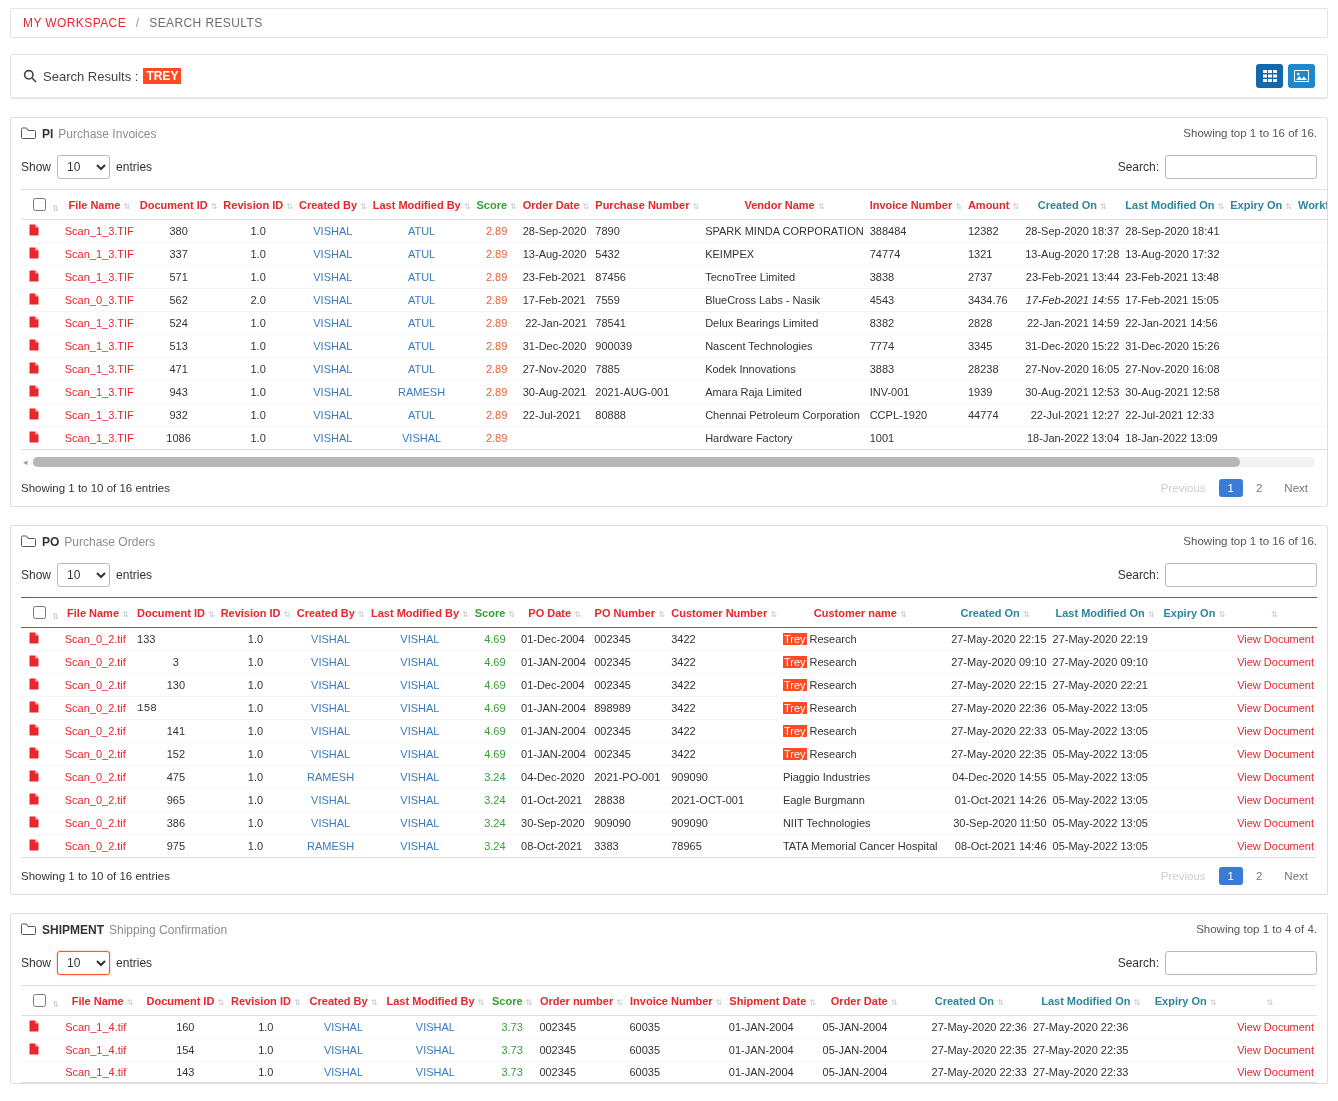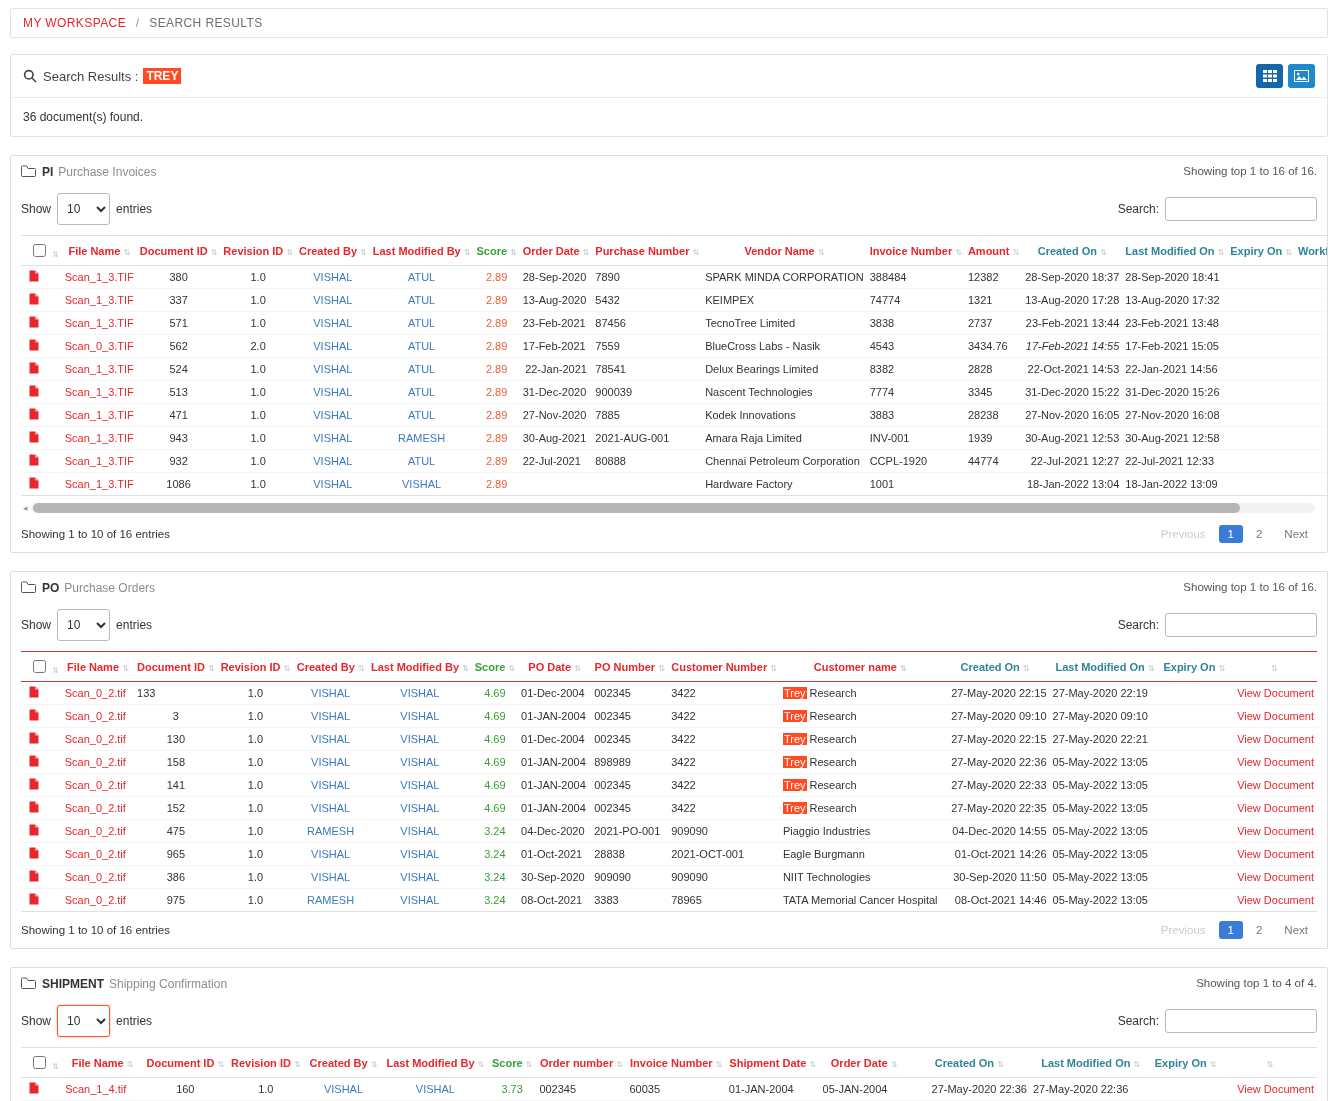--- a/index.html
+++ b/index.html
@@ -27,21 +27,21 @@
 
   
   .panel{border:1px solid #ddd;border-radius:2px;margin-top:18px;background:#fff}
   .panel-head{display:flex;align-items:flex-start;padding:9px 10px 4px 10px;font-size:12px}
   .panel-head .ico{display:inline-flex;margin-right:6px}
   .code{font-weight:bold;color:#333}
   .muted{color:#8d8d8d;margin-left:5px}
   .showing{margin-left:auto;color:#555;font-size:11.5px}
 
   .controls{display:flex;align-items:center;padding:10px 10px;font-size:12px;color:#333}
-  .controls select{height:32px;border:1px solid #b9b9b9;border-radius:3px;margin:0 6px;padding:2px 12px 2px 5px;font-size:12px;color:#333;background:#fff}
+  .controls select{height:24px;border:1px solid #b9b9b9;border-radius:3px;margin:0 6px;padding:2px 12px 2px 5px;font-size:12px;color:#333;background:#fff}
   .controls select.focus-red{border:1px solid #ff5722;box-shadow:0 0 2px rgba(255,87,34,.6)}
   .spacer{flex:1}
   .controls label{margin-right:6px}
   .tbl-search{height:24px;width:152px;border:1px solid #b9b9b9;border-radius:3px;padding:2px 6px}
 
   .tbl-wrap{padding:0 10px;overflow:hidden}
   table{border-collapse:collapse;font-size:11px;width:100%}
   th{font-weight:bold;padding:5px 3px;border-top:1px solid #e0e0e0;border-bottom:1px solid #e0e0e0;white-space:nowrap;overflow:hidden;text-align:center;font-size:11px}
   table.red-head th{border-top:1px solid #c43a3a;border-bottom:1px solid #c43a3a}
   td{padding:4px 3px;white-space:nowrap;overflow:hidden;color:#333}
@@ -108,21 +108,20 @@
         </button>
         <button class="icon-btn btn-img">
           <svg width="15" height="12" viewBox="0 0 15 12">
               <rect x="0.5" y="0.5" width="14" height="11" fill="none" stroke="#fff"></rect>
               <circle cx="4.2" cy="4" r="1.3" fill="#fff"></circle>
               <path d="M2 10l3.2-4 2.6 3 2-2.4L13 10z" fill="#fff"></path>
             </svg>
         </button>
       </div>
     </div>
-    <div class="results-count">36 document(s) found.</div>
   </section>
 
   <section class="panel">
     <div class="panel-head">
       <span class="ico">
         <svg width="15" height="12" viewBox="0 0 15 12" fill="none" stroke="#555" stroke-width="1">
             <path d="M.5 2.5v8a1 1 0 0 0 1 1h12a1 1 0 0 0 1-1v-6a1 1 0 0 0-1-1H7L5.5 1h-4a1 1 0 0 0-1 1.5z"></path>
           </svg>
       </span>
       <span class="code">PI</span>
@@ -253,21 +252,21 @@
               <td class="" style="text-align: center;">524</td>
               <td class="" style="text-align: center;">1.0</td>
               <td class="usr" style="text-align: center;">VISHAL</td>
               <td class="usr" style="text-align: center;">ATUL</td>
               <td class="score-r" style="text-align: center;">2.89</td>
               <td class="" style="text-align: center;">22-Jan-2021</td>
               <td class="" style="text-align: left;">78541</td>
               <td class="" style="text-align: left;">Delux Bearings Limited</td>
               <td class="" style="text-align: left;">8382</td>
               <td class="" style="text-align: left;">2828</td>
-              <td class="" style="text-align: right;">22-Oct-2021 14:53</td>
+              <td class="" style="text-align: right;">22-Jan-2021 14:59</td>
               <td class="" style="text-align: left;">22-Jan-2021 14:56</td>
               <td class="" style="text-align: center;"></td>
               <td class="st-blue" style="text-align: right;">Ready</td>
             </tr>
             <tr>
               <td class="c0"><svg width="10" height="12" viewBox="0 0 10 12">
                   <path d="M1 .5h5.2L9.5 3.6V11a.5.5 0 0 1-.5.5H1a.5.5 0 0 1-.5-.5V1A.5.5 0 0 1 1 .5z" fill="#e8262c"></path>
                   <path d="M6.2.5l3.3 3.1H6.2z" fill="#f7b1ab"></path>
                 </svg></td>
               <td class="lnk-red" style="text-align: left;">Scan_1_3.TIF</td>
@@ -490,21 +489,21 @@
               <td class="" style="text-align: left;">27-May-2020 22:21</td>
               <td class="" style="text-align: center;"></td>
               <td class="lnk-red" style="text-align: right;">View Document</td>
             </tr>
             <tr>
               <td class="c0"><svg width="10" height="12" viewBox="0 0 10 12">
                   <path d="M1 .5h5.2L9.5 3.6V11a.5.5 0 0 1-.5.5H1a.5.5 0 0 1-.5-.5V1A.5.5 0 0 1 1 .5z" fill="#e8262c"></path>
                   <path d="M6.2.5l3.3 3.1H6.2z" fill="#f7b1ab"></path>
                 </svg></td>
               <td class="lnk-red" style="text-align: left;">Scan_0_2.tif</td>
-              <td class="" style="text-align: center;">158</td>
+              <td class="" style=" font-family: Liberation Mono, monospace;">158</td>
               <td class="" style="text-align: center;">1.0</td>
               <td class="usr" style="text-align: center;">VISHAL</td>
               <td class="usr" style="text-align: center;">VISHAL</td>
               <td class="score-g" style="text-align: center;">4.69</td>
               <td class="" style="text-align: left;">01-JAN-2004</td>
               <td class="" style="text-align: left;">898989</td>
               <td class="" style="text-align: left;">3422</td>
               <td class="" style="text-align: left;"><mark class="hl">Trey</mark> Research</td>
               <td class="" style="text-align: right;">27-May-2020 22:36</td>
               <td class="" style="text-align: left;">05-May-2022 13:05</td>

